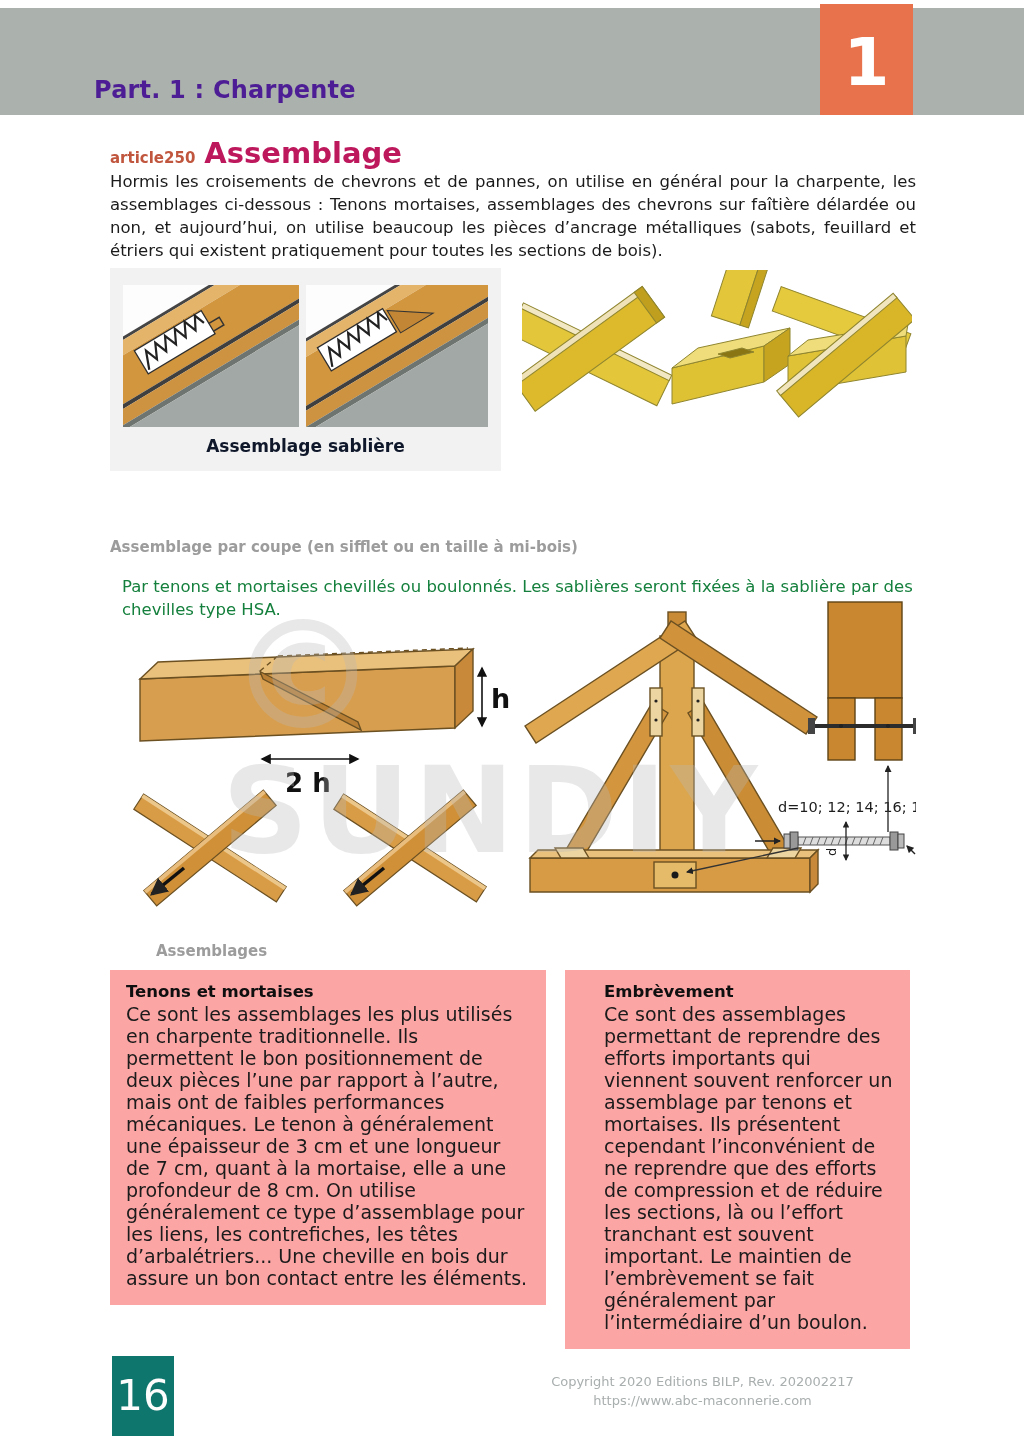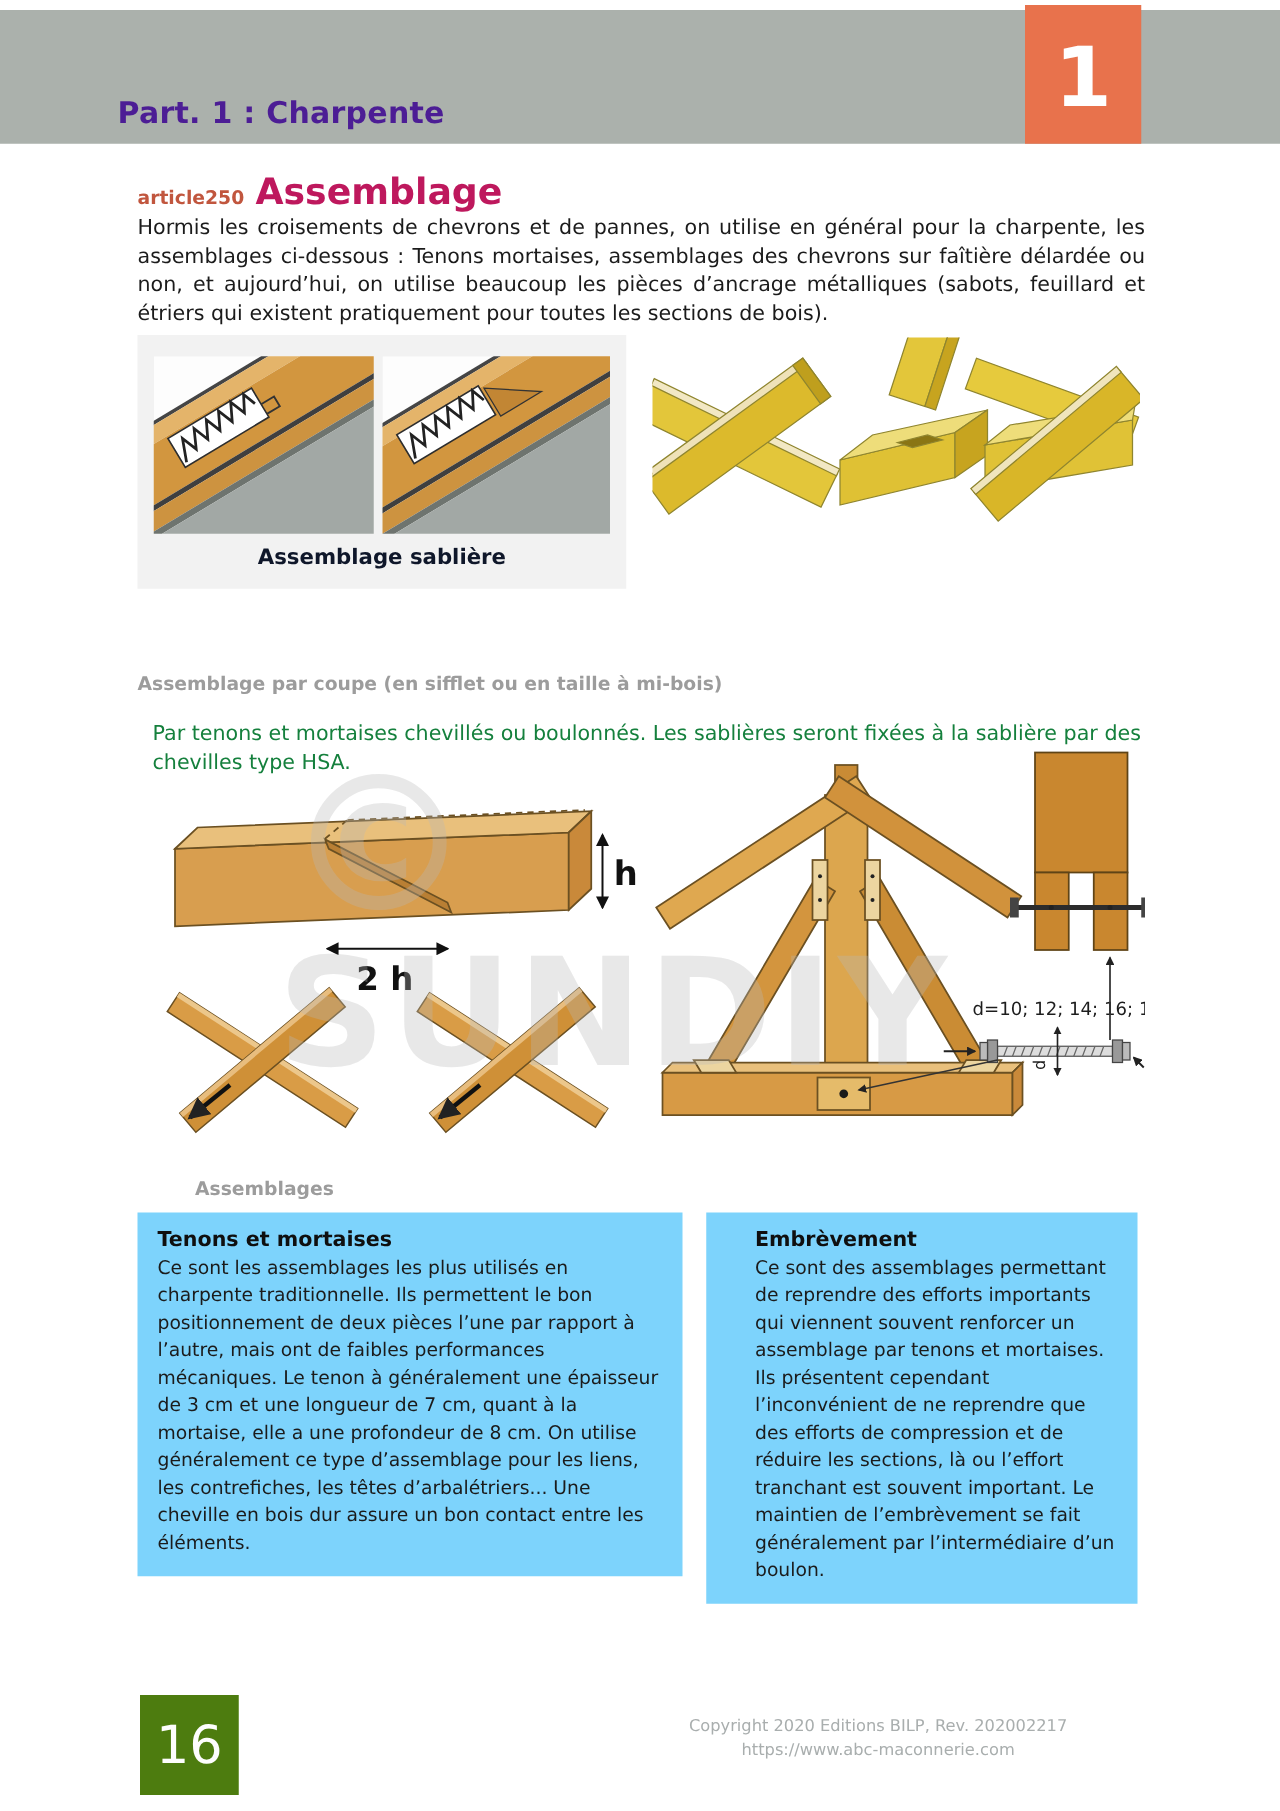--- a/index.html
+++ b/index.html
@@ -26,27 +26,27 @@
     font-size:17px;font-weight:bold;color:#0f172a;}
   .fig-right{position:absolute;left:522px;top:270px;}
   
   .sub-head{position:absolute;left:110px;margin:0;font-size:15px;font-weight:bold;color:#9c9c9c;}
   .coupe-head{top:538px;}
   .coupe-text{position:absolute;left:110px;top:563px;width:806px;margin:12px;font-size:16.5px;line-height:23px;color:#15803d;}
   .big-fig{position:absolute;left:110px;top:596px;}
   .assemblages-head{top:942px;margin-left:46px;}
   
   .cards{position:absolute;left:110px;top:970px;width:800px;display:flex;gap:19px;align-items:flex-start;}
-  .card{background:#7dd3fc;padding:12px 16px 16px 16px;box-sizing:border-box;}
+  .card{background:#fca5a5;padding:12px 16px 16px 16px;box-sizing:border-box;}
   .card-left{width:436px;}
   .card-right{width:345px;padding-left:39px;}
   .card h4{margin:0 0 2px 0;font-size:16.5px;font-weight:bold;color:#0f0f0f;}
-  .card p{margin:0;font-size:15px;line-height:22px;color:#1b1b1b;}
-  
-  .page-num-box{position:absolute;left:112px;top:1356px;width:79px;height:80px;background:#4d7c0f;
+  .card p{margin:0;font-size:19px;line-height:22px;color:#1b1b1b;}
+  
+  .page-num-box{position:absolute;left:112px;top:1356px;width:62px;height:80px;background:#0f766e;
     display:flex;align-items:center;justify-content:center;}
   .page-num-box span{color:#fdfdfd;font-size:42px;line-height:1;}
   .copyright{position:absolute;left:500px;top:1372px;width:405px;text-align:center;
     font-size:13px;line-height:19px;color:#a9aeae;}
   .copyright a{color:#a9aeae;text-decoration:none;display:block;}
   svg text{font-family:"DejaVu Sans",sans-serif;}
 </style>
 </head>
 <body>
 

